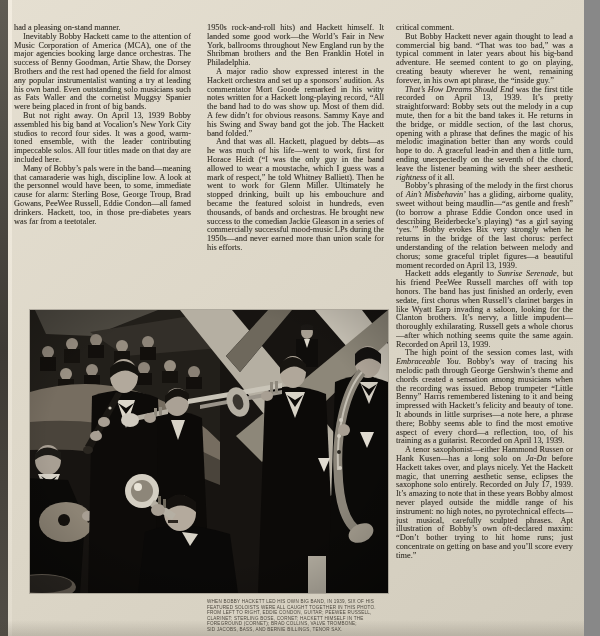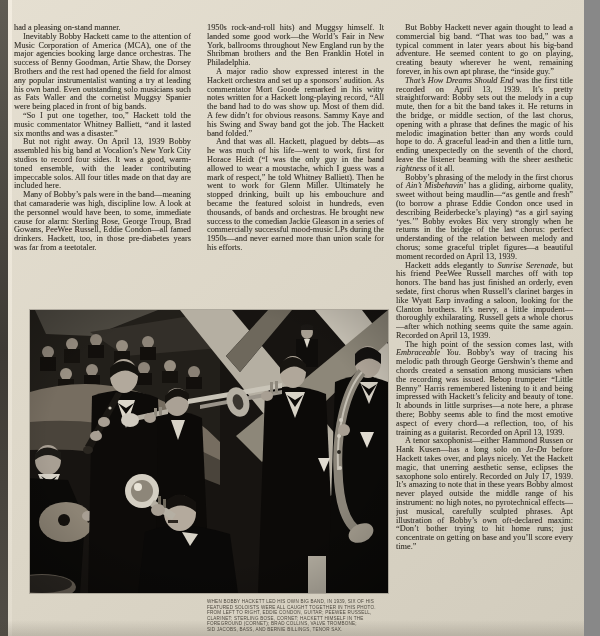--- a/index.html
+++ b/index.html
@@ -48,30 +48,30 @@
 </head>
 <body>
 
 <div class="page">
   <div class="edge-strip"></div>
   <div class="edge-hilite"></div>
 
   <div class="col col-1">
       <p><span>had a pleasing on-stand manner.</span></p>
       <p class="ind"><span>Inevitably Bobby Hackett came to the attention of Music Corporation of America (MCA), one of the major agencies booking large dance orchestras. The success of Benny Goodman, Artie Shaw, the Dorsey Brothers and the rest had opened the field for almost any popular instrumentalist wanting a try at leading his own band. Even outstanding solo musicians such as Fats Waller and the cornetist Muggsy Spanier were being placed in front of big bands.</span></p>
-      <p class="ind"><span>“So I put one together, too,” Hackett told the music commentator Whitney Balliett, “and it lasted six months and was a disaster.”</span></p>
       <p class="ind"><span>But not right away. On April 13, 1939 Bobby assembled his big band at Vocalion’s New York City studios to record four sides. It was a good, warm-toned ensemble, with the leader contributing impeccable solos. All four titles made on that day are included here.</span></p>
       <p class="ind"><span>Many of Bobby’s pals were in the band—meaning that camaraderie was high, discipline low. A look at the personnel would have been, to some, immediate cause for alarm: Sterling Bose, George Troup, Brad Gowans, PeeWee Russell, Eddie Condon—all famed drinkers. Hackett, too, in those pre-diabetes years was far from a teetotaler.</span></p>
     </div>
   <div class="col col-2">
-      <p><span>1950s rock-and-roll hits) and Muggsy himself. It landed some good work—the World’s Fair in New York, ballrooms throughout New England run by the Shribman brothers and the Ben Franklin Hotel in Philadelphia.</span></p>
+      <p><span>1950s rock-and-roll hits) and Hackett himself. It landed some good work—the World’s Fair in New York, ballrooms throughout New England run by the Shribman brothers and the Ben Franklin Hotel in Philadelphia.</span></p>
       <p class="ind"><span>A major radio show expressed interest in the Hackett orchestra and set up a sponsors’ audition. As commentator Mort Goode remarked in his witty notes written for a Hackett long-playing record, “All the band had to do was show up. Most of them did. A few didn’t for obvious reasons. Sammy Kaye and his Swing and Sway band got the job. The Hackett band folded.”</span></p>
       <p class="ind"><span>And that was all. Hackett, plagued by debts—as he was much of his life—went to work, first for Horace Heidt (“I was the only guy in the band allowed to wear a moustache, which I guess was a mark of respect,” he told Whitney Balliett). Then he went to work for Glenn Miller. Ultimately he stopped drinking, built up his embouchure and became the featured soloist in hundreds, even thousands, of bands and orchestras. He brought new success to the comedian Jackie Gleason in a series of commercially successful mood-music LPs during the 1950s—and never earned more than union scale for his efforts.</span></p>
     </div>
   <div class="col col-3">
+      <p><span>critical comment.</span></p>
       <p class="ind"><span>But Bobby Hackett never again thought to lead a commercial big band. “That was too bad,” was a typical comment in later years about his big-band adventure. He seemed content to go on playing, creating beauty wherever he went, remaining forever, in his own apt phrase, the “inside guy.”</span></p>
       <p class="ind"><em>That’s How Dreams Should End</em><span> was the first title recorded on April 13, 1939. It’s pretty straightforward: Bobby sets out the melody in a cup mute, then for a bit the band takes it. He returns in the bridge, or middle section, of the last chorus, opening with a phrase that defines the magic of his melodic imagination better than any words could hope to do. A graceful lead-in and then a little turn, ending unexpectedly on the seventh of the chord, leave the listener beaming with the sheer aesthetic </span><em>rightness</em><span> of it all.</span></p>
       <p class="ind"><span>Bobby’s phrasing of the melody in the first chorus of </span><em>Ain’t Misbehavin’</em><span> has a gliding, airborne quality, sweet without being maudlin—“as gentle and fresh” (to borrow a phrase Eddie Condon once used in describing Beiderbecke’s playing) “as a girl saying ‘yes.’” Bobby evokes Bix very strongly when he returns in the bridge of the last chorus: perfect understanding of the relation between melody and chorus; some graceful triplet figures—a beautiful moment recorded on April 13, 1939.</span></p>
       <p class="ind"><span>Hackett adds elegantly to </span><em>Sunrise Serenade</em><span>, but his friend PeeWee Russell marches off with top honors. The band has just finished an orderly, even sedate, first chorus when Russell’s clarinet barges in like Wyatt Earp invading a saloon, looking for the Clanton brothers. It’s nervy, a little impudent—thoroughly exhilarating. Russell gets a whole chorus—after which nothing seems quite the same again. Recorded on April 13, 1939.</span></p>
       <p class="ind"><span>The high point of the session comes last, with </span><em>Embraceable You</em><span>. Bobby’s way of tracing his melodic path through George Gershwin’s theme and chords created a sensation among musicians when the recording was issued. Bebop trumpeter “Little Benny” Harris remembered listening to it and being impressed with Hackett’s felicity and beauty of tone. It abounds in little surprises—a note here, a phrase there; Bobby seems able to find the most emotive aspect of every chord—a reflection, too, of his training as a guitarist. Recorded on April 13, 1939.</span></p>
       <p class="ind"><span>A tenor saxophonist—either Hammond Russen or Hank Kusen—has a long solo on </span><em>Ja-Da</em><span> before Hackett takes over, and plays nicely. Yet the Hackett magic, that unerring aesthetic sense, eclipses the saxophone solo entirely. Recorded on July 17, 1939. It’s amazing to note that in these years Bobby almost never played outside the middle range of his instrument: no high notes, no pyrotechnical effects—just musical, carefully sculpted phrases. Apt illustration of Bobby’s own oft-declared maxim: “Don’t bother trying to hit home runs; just concentrate on getting on base and you’ll score every time.”</span></p>
     </div>
 
   <figure class="photo">
     <svg viewBox="0 0 358 283" preserveAspectRatio="none">

